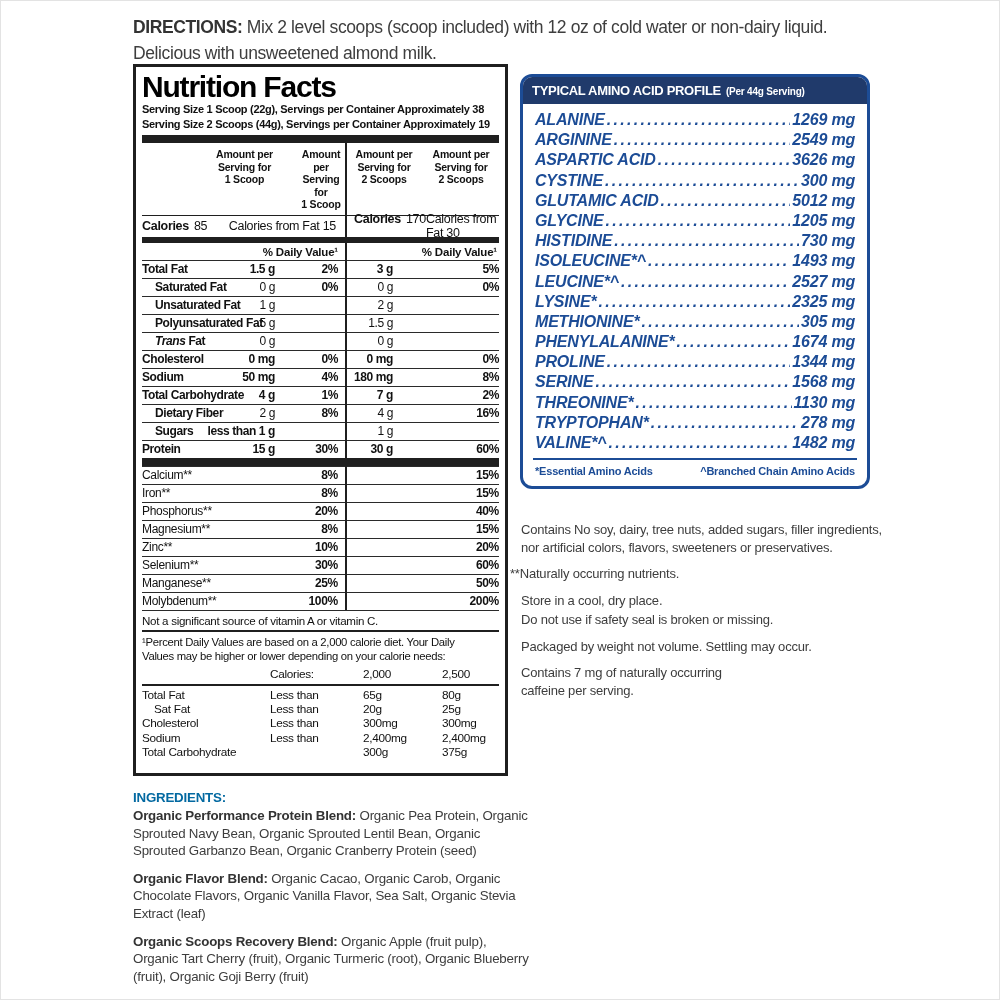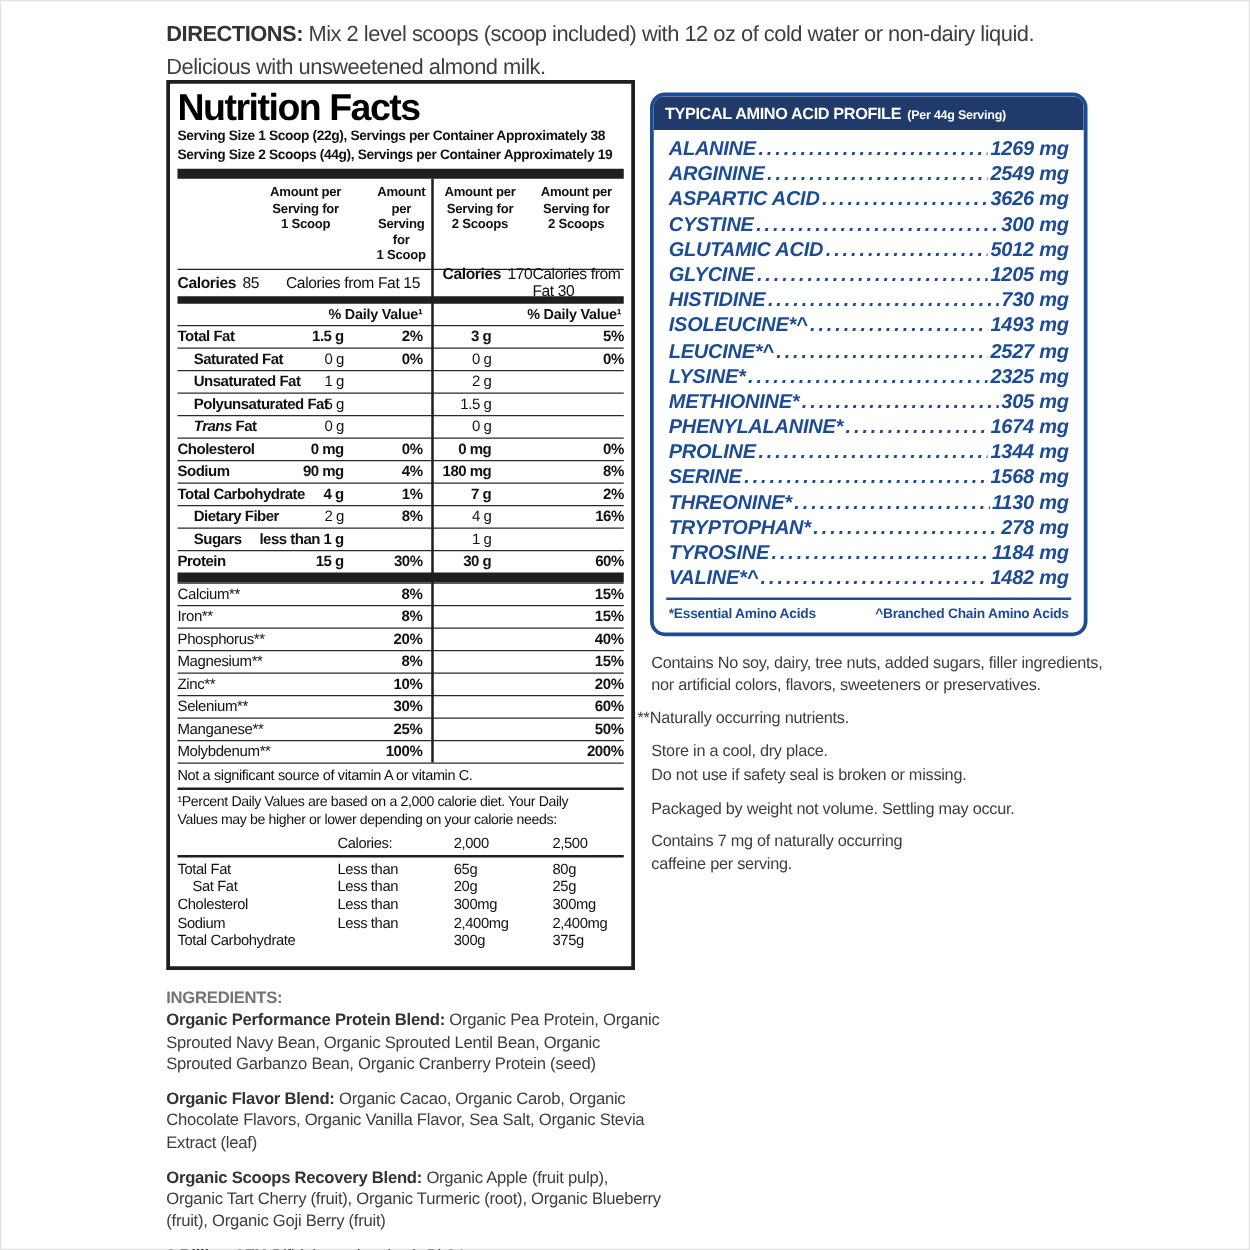--- a/index.html
+++ b/index.html
@@ -85,21 +85,21 @@
 
   
   .notes { position:absolute; left:521px; top:521px; width:392px; font-size:13px; line-height:17.5px; letter-spacing:-0.2px; color:#3d3d3d; }
   .note { margin-top:9px; white-space:pre-line; }
   .note:first-child { margin-top:0; }
   .note.hang { text-indent:-11px; }
   .note.tight { margin-top:2px; }
 
   
   .ingredients { position:absolute; left:133px; top:789px; width:400px; font-size:13.3px; line-height:17.3px; letter-spacing:-0.2px; color:#3d3d3d; }
-  .ing-head { font-weight:700; color:#737373; margin-bottom:1px; }
+  .ing-head { font-weight:700; color:#0369a1; margin-bottom:1px; }
   .blend { margin:0 0 11px; }
   .blend .bl { font-weight:700; color:#333; }
   .probiotic { margin-top:0; }
   .probiotic .pb { font-weight:700; color:#333; }
   .probiotic .pi { font-style:italic; }
 </style>
 </head>
 <body>
 
 <div class="frame"></div>
@@ -197,21 +197,21 @@
       <div class="nrow b">
         <span class="lab"><span class="ital"></span><span>Cholesterol</span></span>
         <span class="cellr">0 mg</span>
         <span class="cellr dv">0%</span>
         <span class="cellr">0 mg</span>
         <span class="cellr dv">0%</span>
       </div>
 
       <div class="nrow b">
         <span class="lab"><span class="ital"></span><span>Sodium</span></span>
-        <span class="cellr">90 mg</span>
+        <span class="cellr">50 mg</span>
         <span class="cellr dv">4%</span>
         <span class="cellr">180 mg</span>
         <span class="cellr dv">8%</span>
       </div>
 
 
       <div class="nrow b">
         <span class="lab"><span class="ital"></span><span>Total Carbohydrate</span></span>
         <span class="cellr">4 g</span>
         <span class="cellr dv">1%</span>
@@ -441,25 +441,20 @@
         <span class="adots"></span>
         <span class="aval">1130 mg</span>
       </div>
 
       <div class="arow">
         <span class="an">TRYPTOPHAN*</span>
         <span class="adots"></span>
         <span class="aval">278 mg</span>
       </div>
 
-      <div class="arow">
-        <span class="an">TYROSINE</span>
-        <span class="adots"></span>
-        <span class="aval">1184 mg</span>
-      </div>
 
       <div class="arow">
         <span class="an">VALINE*^</span>
         <span class="adots"></span>
         <span class="aval">1482 mg</span>
       </div>
 
   </div>
   <div class="amino-sep"></div>
   <div class="amino-legend">

